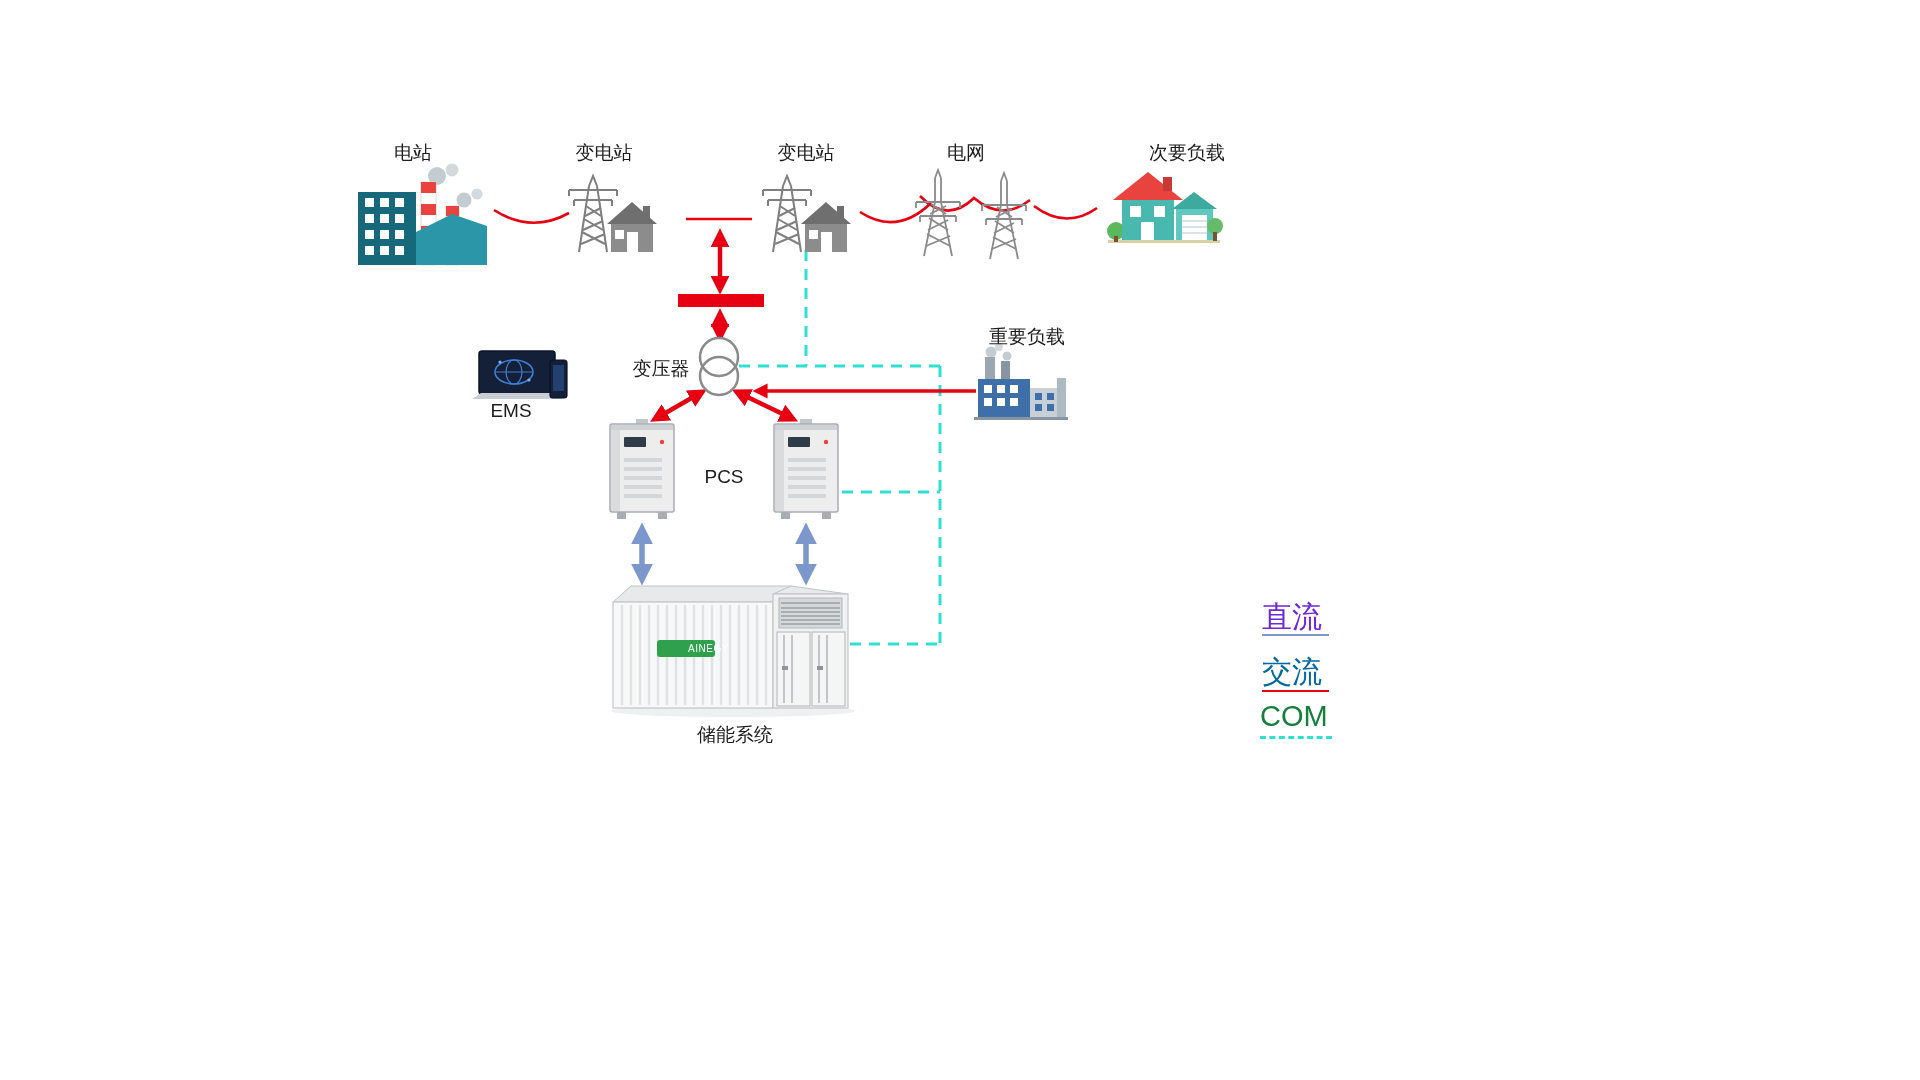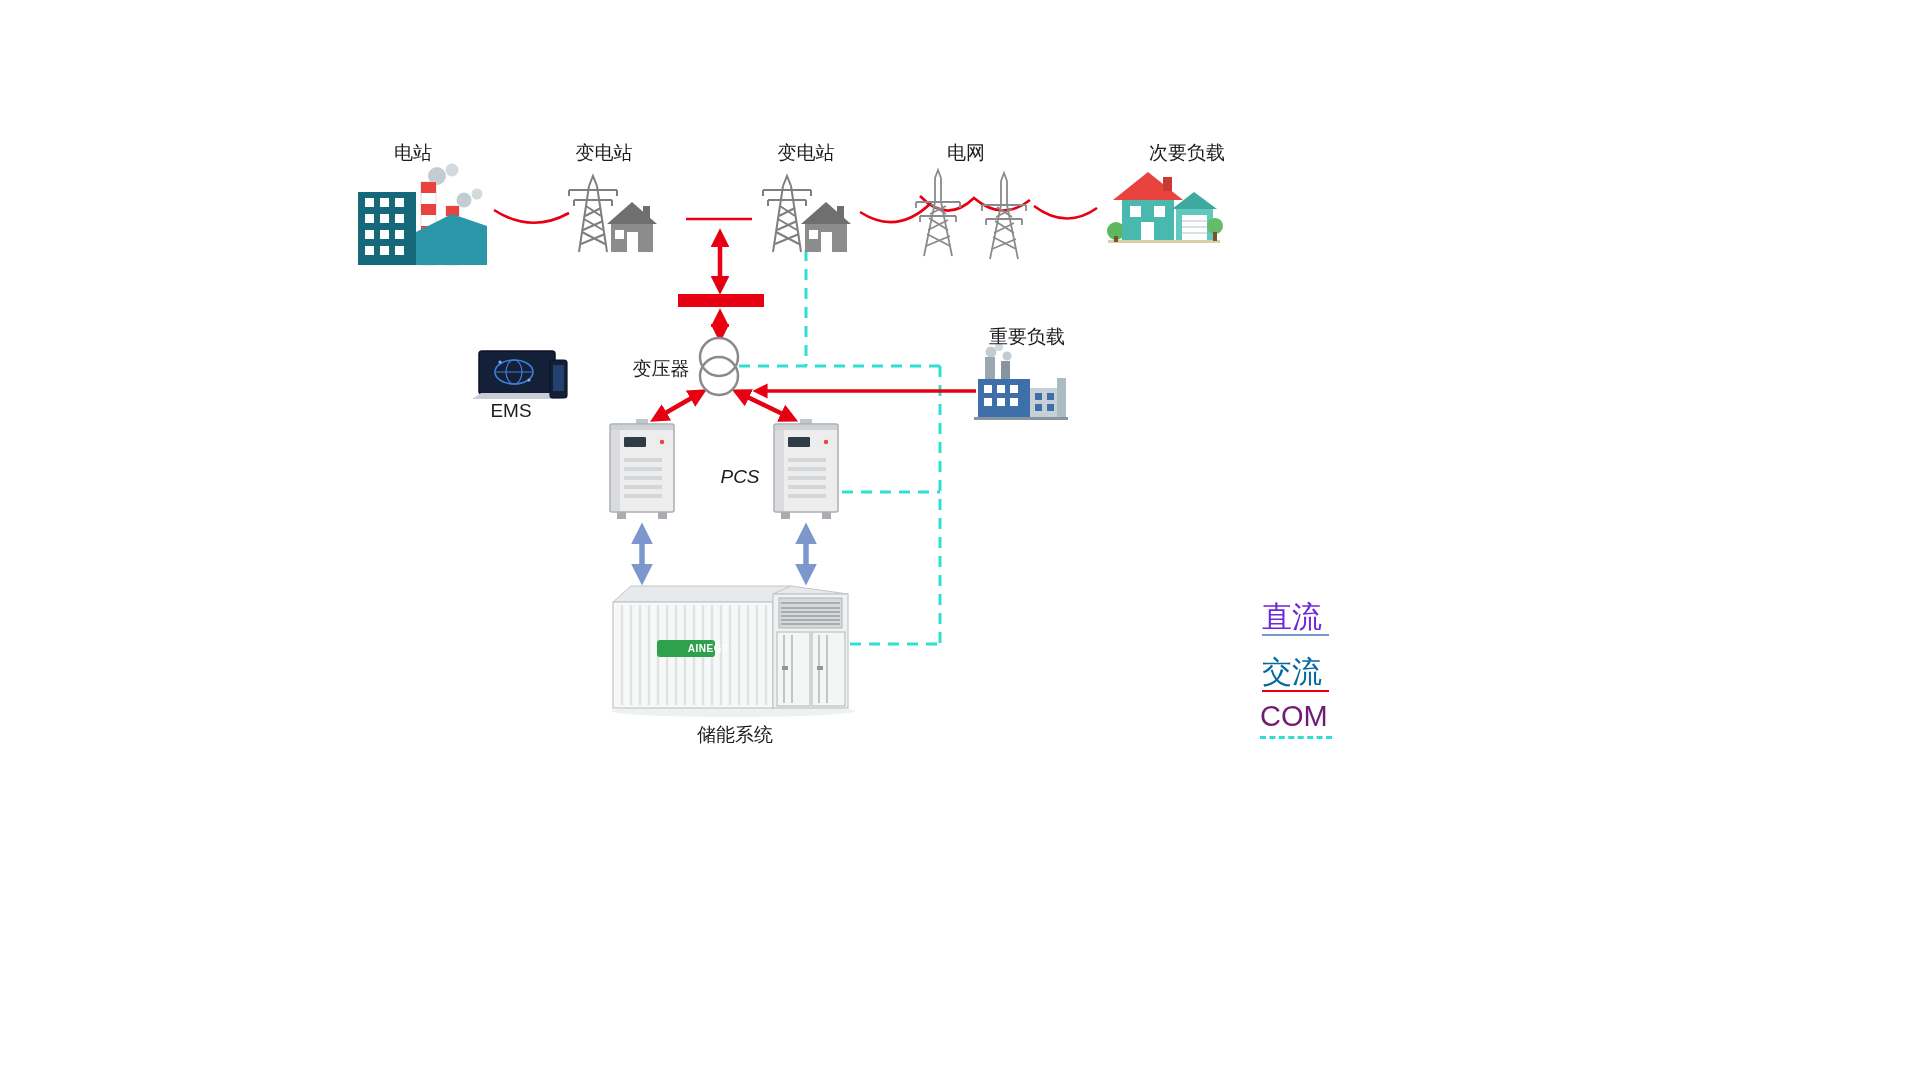--- a/index.html
+++ b/index.html
@@ -2,26 +2,26 @@
 <html><head>
 <meta charset="utf-8">
 <style>
   * { box-sizing: border-box; }
   html,body { margin:0; padding:0; background:#ffffff; }
   body { font-family:"Liberation Sans","DejaVu Sans",sans-serif; }
   .stage { position:relative; width:1920px; height:956px; background:#ffffff; overflow:hidden; }
   svg.layer { position:absolute; left:0; top:0; }
   .lbl { position:absolute; transform:translateX(-50%); font-size:19px; color:#1c1c1c; white-space:nowrap; }
   .badge { position:absolute; left:657px; top:640px; width:58px; height:17px; background:#2fa14d;
-           border-radius:3px; color:#ffffff; font-size:10px; font-weight:bold;
+           border-radius:3px; color:#ffffff; font-size:10px; font-weight:normal;
            display:flex; align-items:center; justify-content:center; letter-spacing:0.5px;padding-left:45px; }
   .legend-label { position:absolute; white-space:nowrap; font-size:30px; }
   .legend-dc  { left:1262px; top:597px; color:#6d28d9; }
   .legend-ac  { left:1262px; top:652px; color:#0369a1; }
-  .legend-com { left:1260px; top:700px; color:#701a75; font-size:29px; }
+  .legend-com { left:1260px; top:700px; color:#15803d; font-size:29px; }
   .legend-line { position:absolute; height:0; }
   .line-dc  { left:1262px; top:634px; width:67px; border-top:2.5px solid #7b97cc; }
   .line-ac  { left:1262px; top:690px; width:67px; border-top:2.5px solid #e60012; }
   .line-com { left:1260px; top:736px; width:72px; border-top:3px dashed #2ee0d3; }
 </style>
 </head>
 <body>
 
 <div class="stage">
 
@@ -258,21 +258,21 @@
     </g>
   </svg>
 
   <div class="lbl" style="left:413px; top:140px;">电站</div>
   <div class="lbl" style="left:604px; top:140px;">变电站</div>
   <div class="lbl" style="left:806px; top:140px;">变电站</div>
   <div class="lbl" style="left:966px; top:140px;">电网</div>
   <div class="lbl" style="left:1180px; top:140px;margin-left:7px;">次要负载</div>
   <div class="lbl" style="left:661px; top:356px;">变压器</div>
   <div class="lbl" style="left:511px; top:400px;text-align:center;">EMS</div>
-  <div class="lbl" style="left:740px; top:466px;font-style:italic;">PCS</div>
+  <div class="lbl" style="left:724px; top:466px;">PCS</div>
   <div class="lbl" style="left:1027px; top:324px;">重要负载</div>
   <div class="lbl" style="left:735px; top:722px;">储能系统</div>
 
   <div class="badge">
     <span>AINEGY</span>
   </div>
 
   <div>
     <div class="legend-label legend-dc">直流</div>
     <div class="legend-line line-dc"></div>

